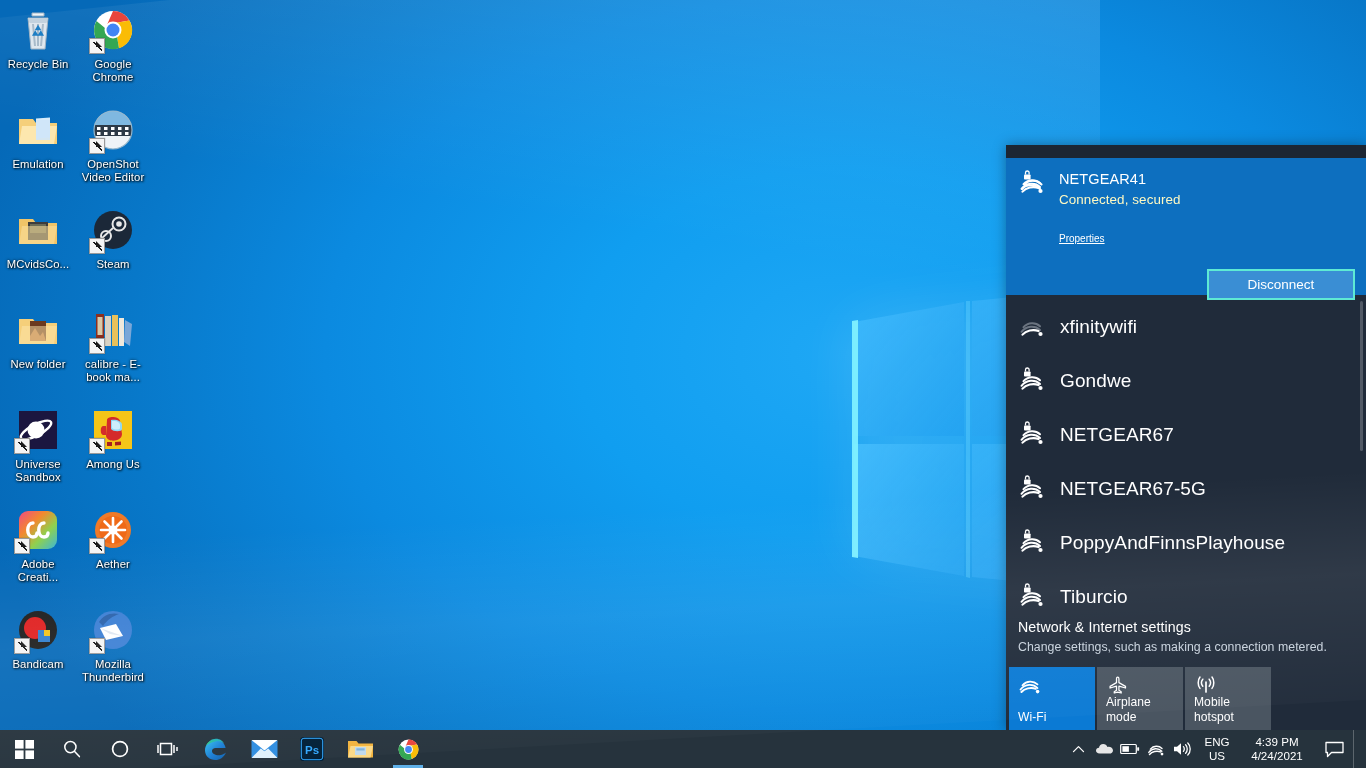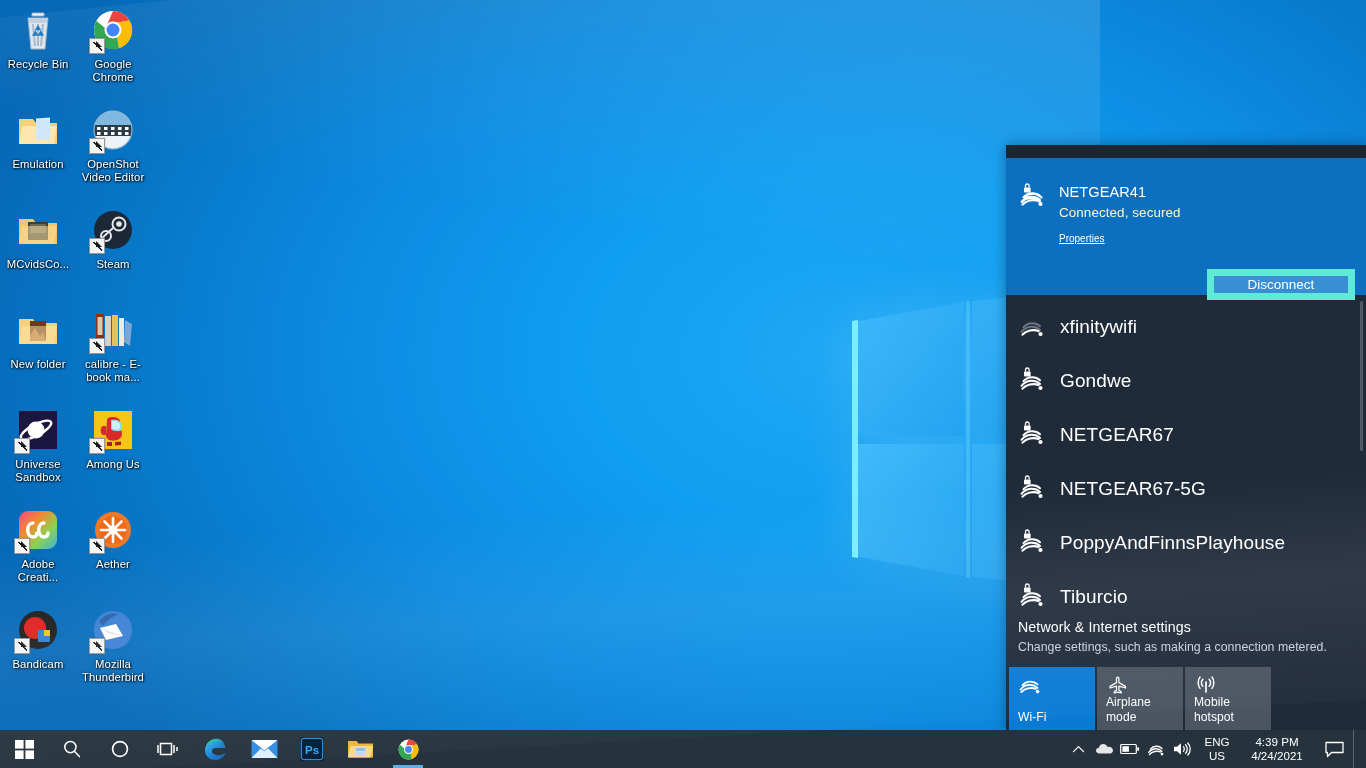--- a/index.html
+++ b/index.html
@@ -122,21 +122,21 @@
     height: 13px;
     background: #1c2633;
     flex: 0 0 auto;
   }
 
   
   #connected-card {
     flex: 0 0 auto;
     background: #0a70c4;
     background: #0d6fbf;
-    padding: 24px 12px 10px 12px;
+    padding: 11px 12px 10px 12px;
     position: relative;
     height: 137px;
   }
   .conn-row {
     display: flex;
     align-items: flex-start;
     gap: 11px;
   }
   .conn-text { padding-top: 2px; }
   .ssid-name {
@@ -161,21 +161,21 @@
     text-decoration: underline;
     cursor: pointer;
   }
   #disconnect-button {
     position: absolute;
     left: 201px;
     top: 111px;
     width: 148px;
     height: 31px;
     background: #3a8ed4;
-    border: 7px solid #5eead4;
+    border: 2px solid #5eead4;
     color: #ffffff;
     font-size: 13.5px;
     font-family: "Liberation Sans", sans-serif;
     cursor: pointer;
     display: flex;
     align-items: center;
     justify-content: center;
   }
 
   

